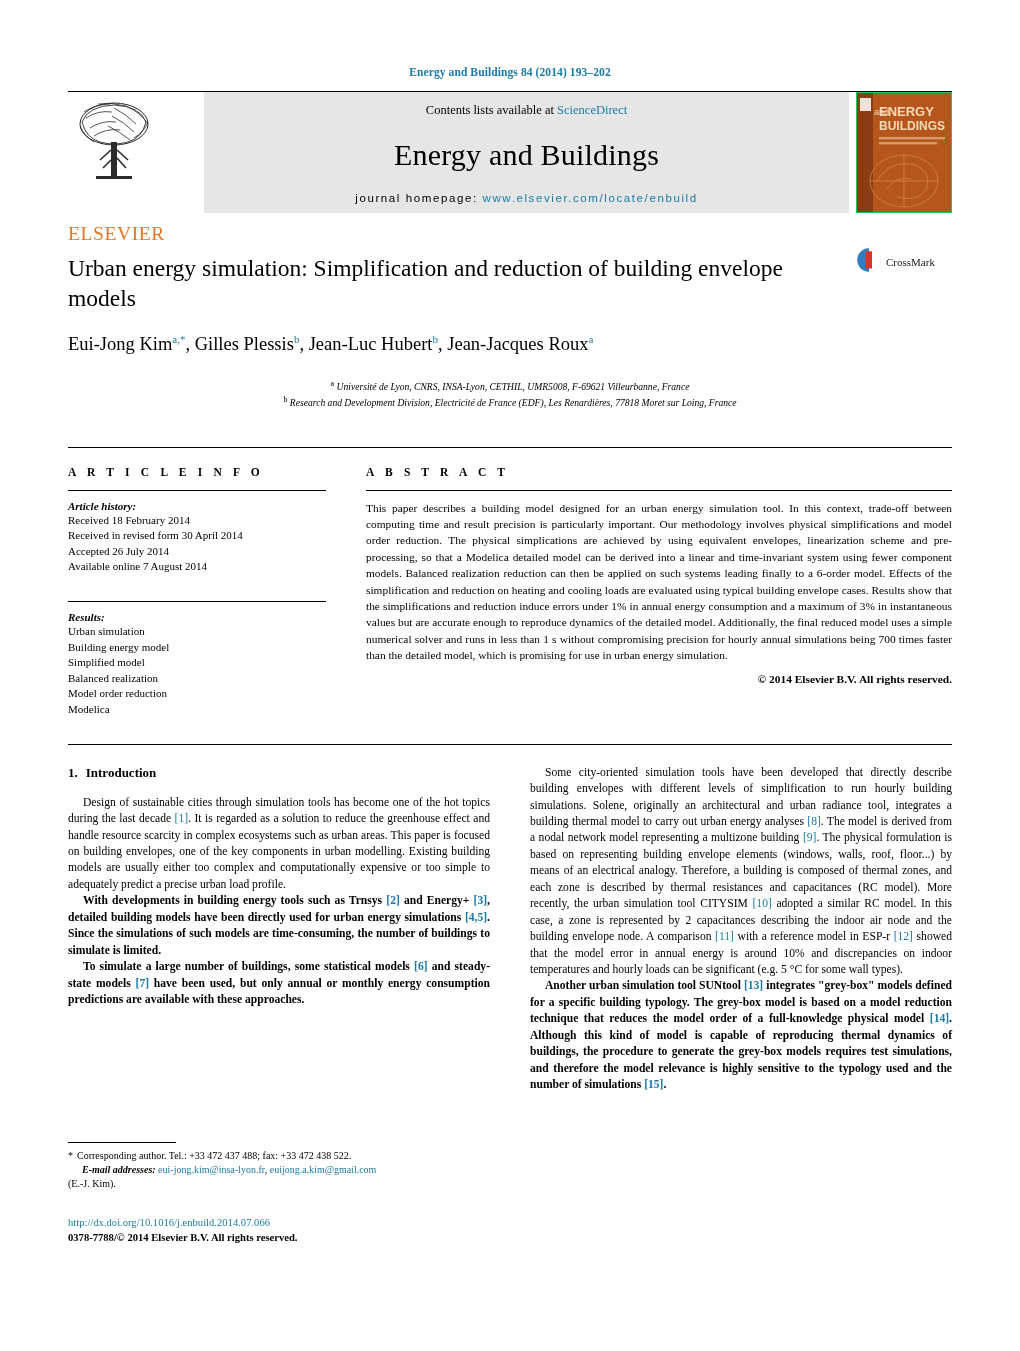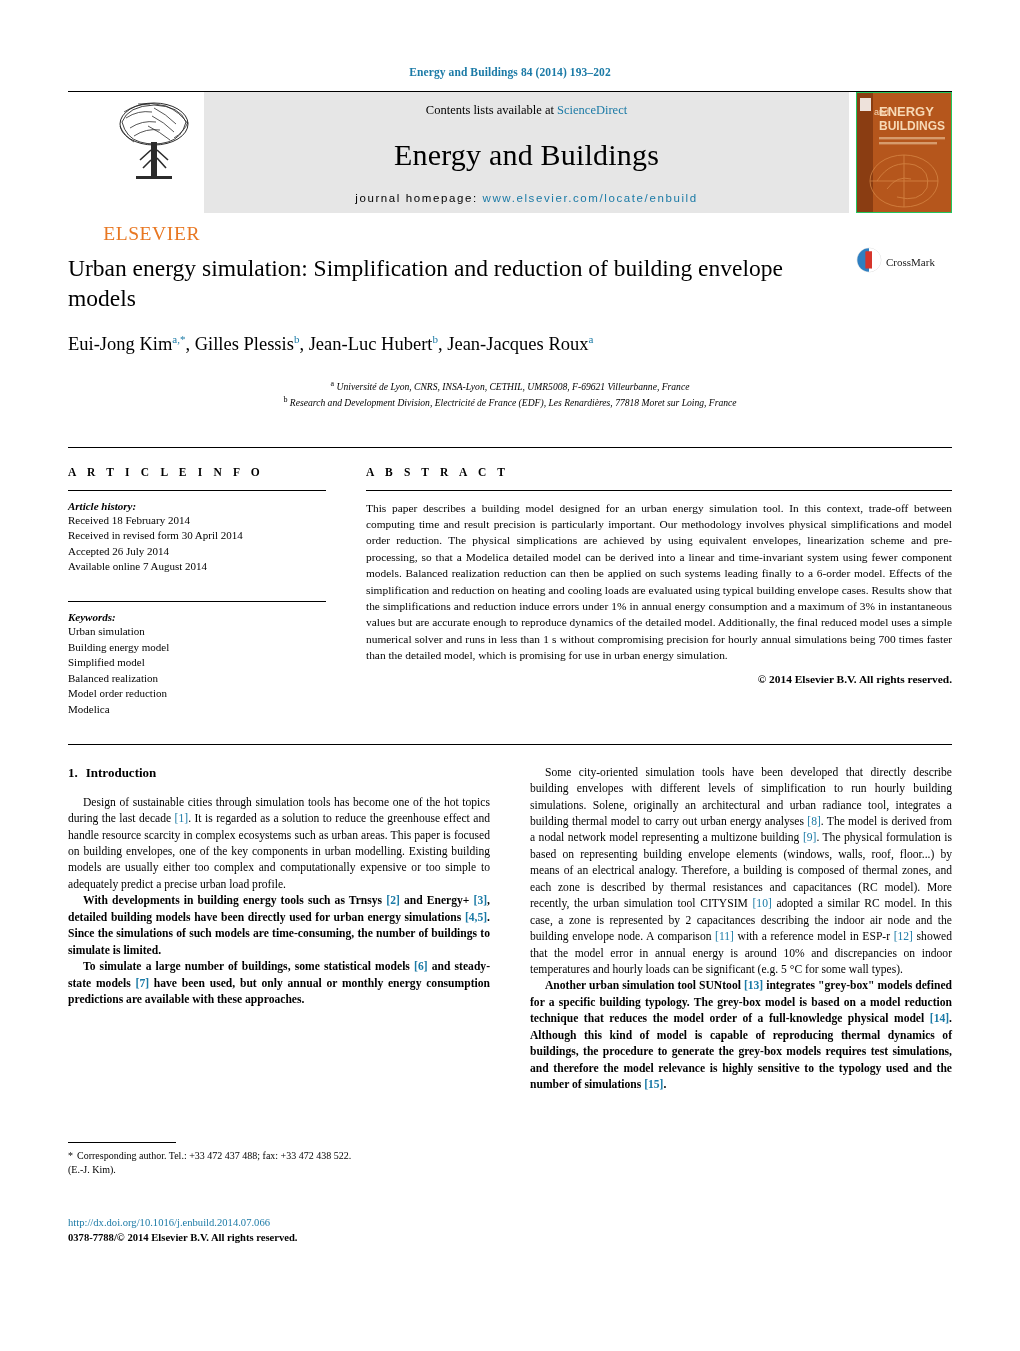--- a/index.html
+++ b/index.html
@@ -34,21 +34,21 @@
     display: flex;
     align-items: stretch;
     height: 122px;
   }
   .elsevier-logo {
     width: 132px;
     flex: 0 0 132px;
     padding-top: 6px;
     display: flex;
     flex-direction: column;
-    align-items: flex-end;
+    align-items: flex-start;
     justify-content: space-between;
     gap: 40px;
   }
   .tree-svg { display:block; }
   .elsevier-word {
     font-family: "Liberation Serif", serif;
     font-size: 19.5px;
     letter-spacing: 0.6px;
     color: #e87722;
     font-weight: 400;
@@ -338,21 +338,21 @@
       <div class="sec-head">A R T I C L E   I N F O</div>
       <div class="rule"></div>
       <div class="info-label">Article history:</div>
       <div class="info-line">Received 18 February 2014</div>
       <div class="info-line">Received in revised form 30 April 2014</div>
       <div class="info-line">Accepted 26 July 2014</div>
       <div class="info-line">Available online 7 August 2014</div>
 
       <div class="kw-block">
         <div class="rule"></div>
-        <div class="info-label">Keywords:</div>
+        <div class="info-label">Results:</div>
         <div class="info-line">Urban simulation</div>
         <div class="info-line">Building energy model</div>
         <div class="info-line">Simplified model</div>
         <div class="info-line">Balanced realization</div>
         <div class="info-line">Model order reduction</div>
         <div class="info-line">Modelica</div>
       </div>
     </div>
 
     <div class="col-abs">
@@ -382,20 +382,24 @@
           <p class="para"><span>Another urban simulation tool SUNtool </span><span class="cite">[13]</span><span> integrates "grey-box" models defined for a specific building typology. The grey-box model is based on a model reduction technique that reduces the model order of a full-knowledge physical model </span><span class="cite">[14]</span><span>. Although this kind of model is capable of reproducing thermal dynamics of buildings, the procedure to generate the grey-box models requires test simulations, and therefore the model relevance is highly sensitive to the typology used and the number of simulations </span><span class="cite">[15]</span><span>.</span></p>
         </div>
     </div>
   </div>
 
   <div class="footnote-area">
     <div class="fn-rule"></div>
     <div class="fn-line">
       <span class="fnstar">*</span><span>Corresponding author. Tel.: +33 472 437 488; fax: +33 472 438 522.</span>
     </div>
+    <div class="fn-line" style="text-indent:14px">
+      <span class="fn-ital">E-mail addresses:</span>
+      <a class="link" href="#" style="text-decoration:none">eui-jong.kim@insa-lyon.fr</a><span>, </span><a class="link" href="#" style="text-decoration:none">euijong.a.kim@gmail.com</a>
+    </div>
     <div class="fn-line">(E.-J. Kim).</div>
   </div>
 
   <div class="doi-block">
     <a class="doi-line" href="#" style="text-decoration:none;display:block">http://dx.doi.org/10.1016/j.enbuild.2014.07.066</a>
     <div class="issn-line">0378-7788/© 2014 Elsevier B.V. All rights reserved.</div>
   </div>
 
 </div>
 

